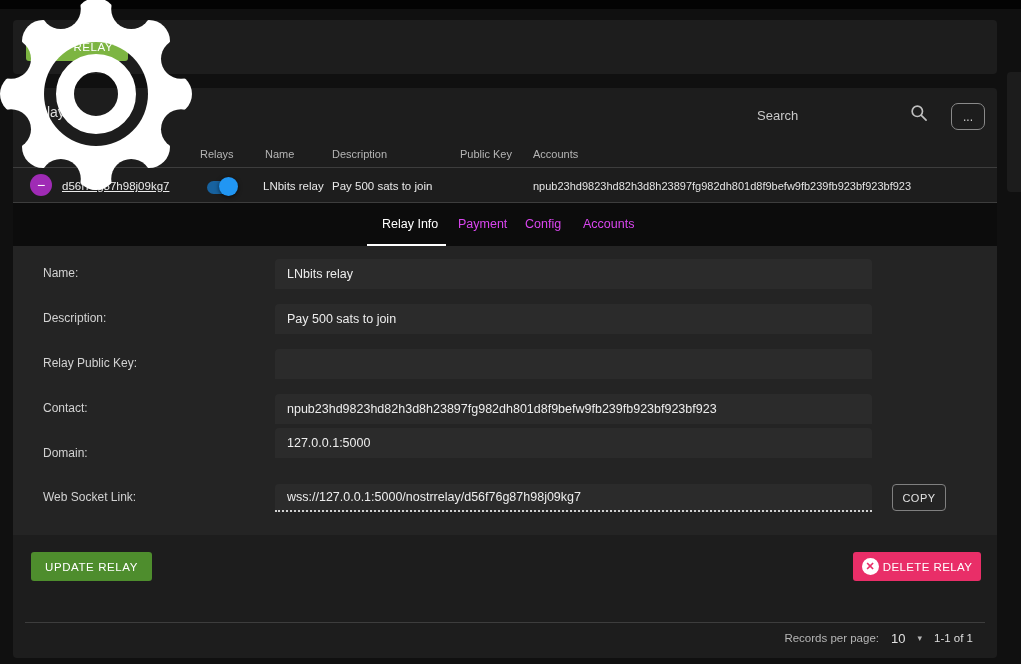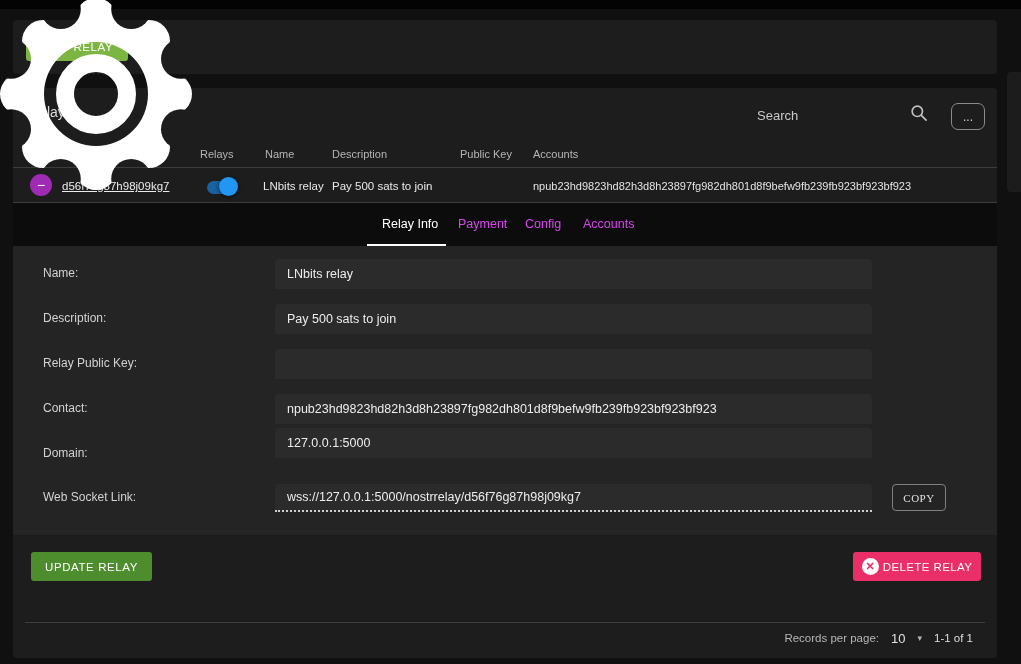--- a/index.html
+++ b/index.html
@@ -53,21 +53,21 @@
 
   
   #panel{left:0;top:158px;width:984px;height:289px;background:#242424}
   .f-label{left:30px;font-size:12px;color:#d2d2d2;white-space:nowrap}
   .f-input{position:absolute;left:262px;width:597px;height:30px;background:#2b2b2b;border:none;
     border-radius:4px 4px 0 0;color:#ededed;font-size:12.5px;padding:0 12px;font-family:inherit}
   #lbl-0{top:178px}#lbl-1{top:223px}#lbl-2{top:268px}#lbl-3{top:313px}#lbl-4{top:358px}#lbl-5{top:402px}
   #inp-0{top:171px}#inp-1{top:216px}#inp-2{top:261px}#inp-3{top:306px}#inp-4{top:340px}
   #inp-5{top:396px;height:28px;border-bottom:2px dotted #d0d0d0;border-radius:4px 4px 0 0}
   #copy-btn{left:879px;top:396px;width:54px;height:27px;border:1px solid #808080;border-radius:4px;
-    color:#e2e2e2;background:transparent;font-size:11px;letter-spacing:.5px;font-family:Liberation Serif, serif;cursor:pointer}
+    color:#e2e2e2;background:transparent;font-size:11px;letter-spacing:.5px;font-family:Liberation Sans, sans-serif;cursor:pointer}
 
   
   #update-btn{left:18px;top:464px;height:29px;padding:0 14px;background:#4e8d2d;border:none;border-radius:3px;
     color:#fff;font-size:11.5px;letter-spacing:.6px;display:inline-flex;align-items:center;
     font-family:inherit;cursor:pointer}
   #delete-btn{left:840px;top:464px;width:128px;height:29px;background:#e92e68;border:none;border-radius:3px;
     color:#fff;font-size:11.5px;letter-spacing:.4px;display:inline-flex;align-items:center;
     justify-content:center;gap:4px;font-family:inherit;cursor:pointer}
   #delete-x{width:17px;height:17px;border-radius:50%;background:#fff;color:#e92e68;font-size:11px;
     font-weight:bold;display:flex;align-items:center;justify-content:center;flex:0 0 17px}

